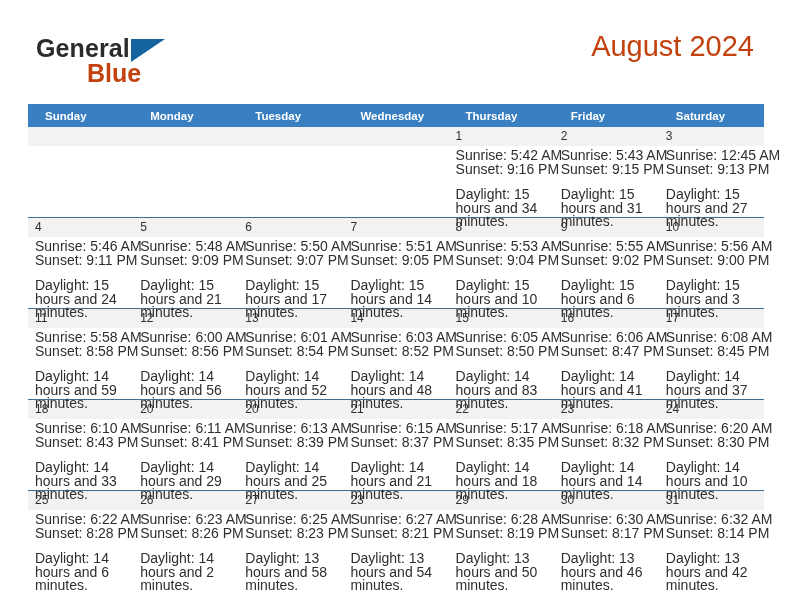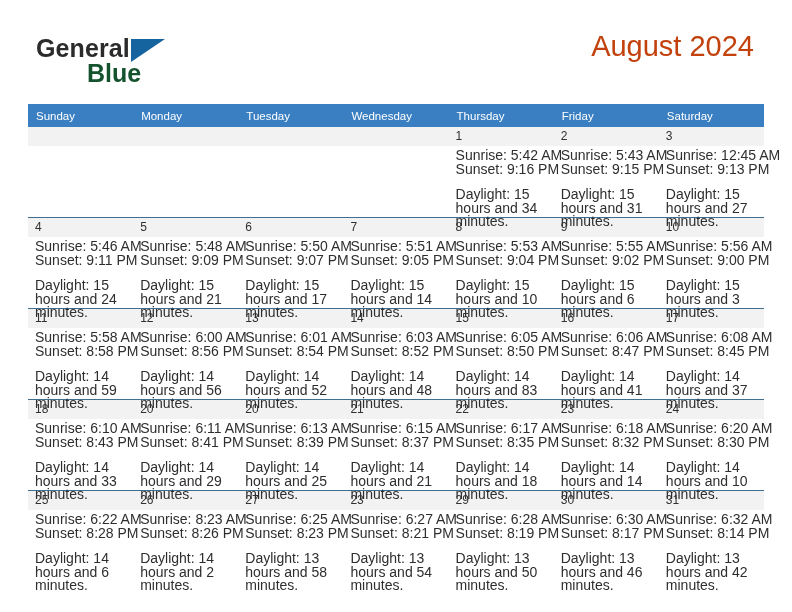--- a/index.html
+++ b/index.html
@@ -46,21 +46,21 @@
     font-size: 25px;
     letter-spacing: .1px;
     color: #2b2b2b;
     font-family: "Liberation Sans", sans-serif;
   }
   .brand-blue {
     position: absolute;
     left: 51px;
     top: 25px;
     font-size: 25px;
-    color: #14532d;
+    color: #c2410c;
     font-family: "Liberation Sans", sans-serif;
   }
   .brand-mark {
     position: absolute;
     left: 95px;
     top: 5px;
     width: 0;
     height: 0;
     border-left: 34px solid #15639f;
     border-bottom: 23px solid transparent;
@@ -94,23 +94,23 @@
     top: 104px;
     width: 736px;
     border-collapse: collapse;
     table-layout: fixed;
   }
 
   .calendar th {
     background: #3a7fc1;
     color: #ffffff;
     font-size: 11.5px;
-    font-weight: normal;
+    font-weight: bold;
     text-align: left;
-    padding: 5px 0 5px 8px;
+    padding: 5px 0 5px 17px;
     height: 13px;
     border: none;
   }
 
   .calendar td {
     vertical-align: top;
     padding: 0;
     border: none;
     width: 105.14px;
     height: 90px;
@@ -422,21 +422,21 @@
                 <div>Sunrise: 6:15 AM</div>
                 <div>Sunset: 8:37 PM</div>
                 <div class="daylight">Daylight: 14 hours and 21 minutes.</div>
               </div>
             </div>
           </td>
           <td>
             <div class="cell-inner">
               <div class="daynum-band">22</div>
               <div class="cell-body">
-                <div>Sunrise: 6:17 AM</div>
+                <div>Sunrise: 5:17 AM</div>
                 <div>Sunset: 8:35 PM</div>
                 <div class="daylight">Daylight: 14 hours and 18 minutes.</div>
               </div>
             </div>
           </td>
           <td>
             <div class="cell-inner">
               <div class="daynum-band">23</div>
               <div class="cell-body">
                 <div>Sunrise: 6:18 AM</div>
@@ -464,21 +464,21 @@
                 <div>Sunrise: 6:22 AM</div>
                 <div>Sunset: 8:28 PM</div>
                 <div class="daylight">Daylight: 14 hours and 6 minutes.</div>
               </div>
             </div>
           </td>
           <td>
             <div class="cell-inner">
               <div class="daynum-band">26</div>
               <div class="cell-body">
-                <div>Sunrise: 8:23 AM</div>
+                <div>Sunrise: 6:23 AM</div>
                 <div>Sunset: 8:26 PM</div>
                 <div class="daylight">Daylight: 14 hours and 2 minutes.</div>
               </div>
             </div>
           </td>
           <td>
             <div class="cell-inner">
               <div class="daynum-band">27</div>
               <div class="cell-body">
                 <div>Sunrise: 6:25 AM</div>

